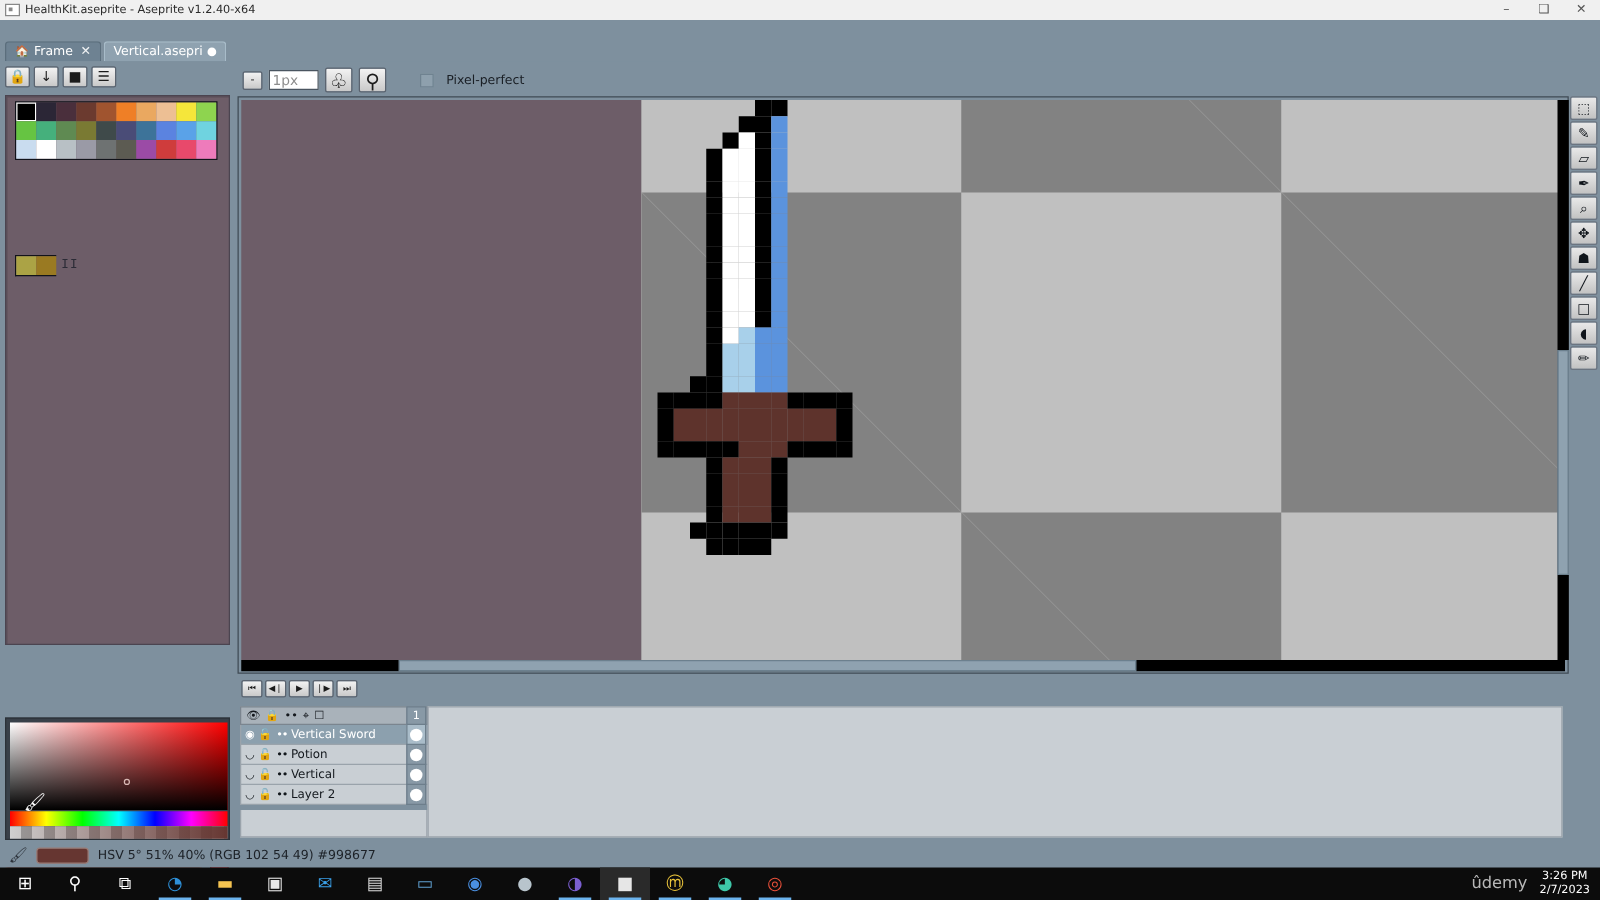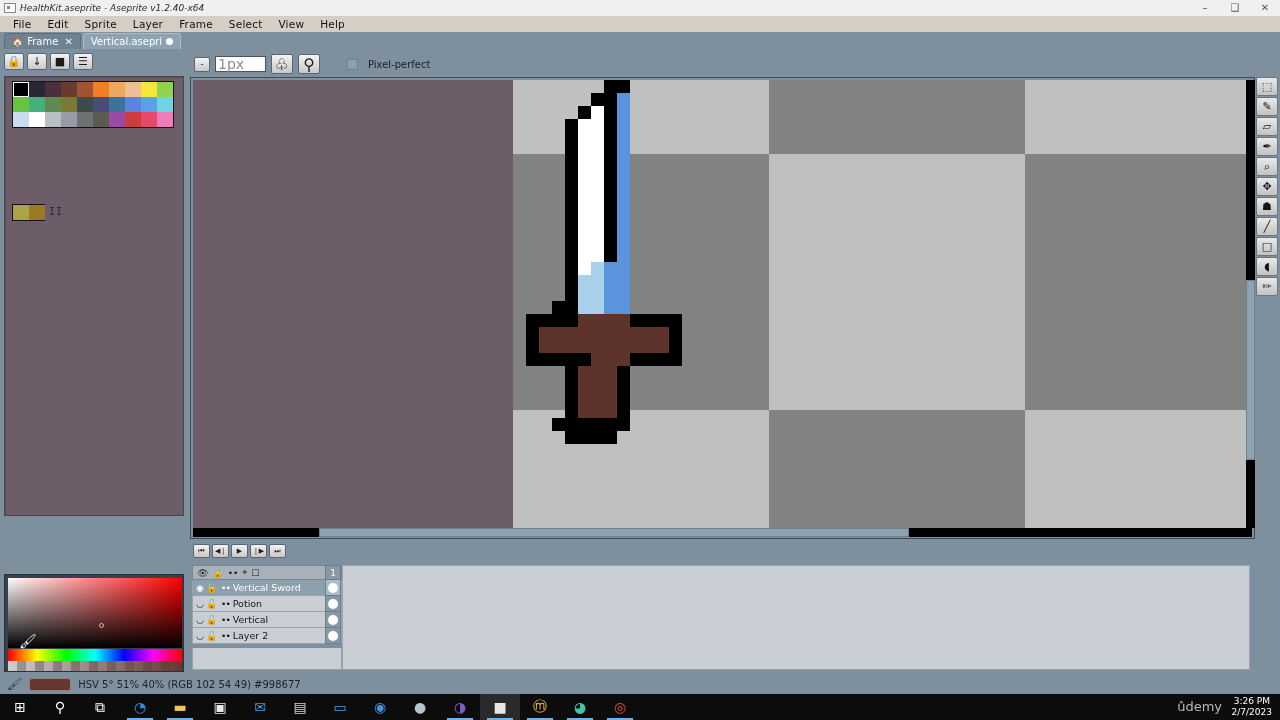--- a/index.html
+++ b/index.html
@@ -15,21 +15,21 @@
     position:absolute; left:0; top:0; width:1280px; height:16px;
     background:#f0f0f0; display:flex; align-items:center;
   }
   .winbar .wicon {
     width:12px; height:10px; margin-left:4px; margin-right:4px;
     border:1px solid #888; background:#fff; position:relative;
   }
   .winbar .wicon::after{
     content:""; position:absolute; left:2px; top:2px; width:3px; height:3px; background:#888;
   }
-  .winbar .wtitle { font-size:9px; color:#2b2b2b; font-family:"DejaVu Sans", sans-serif;font-style:italic; }
+  .winbar .wtitle { font-size:9px; color:#2b2b2b; font-family:"DejaVu Sans", sans-serif; }
   .winbtns { margin-left:auto; display:flex; height:16px; }
   .winbtn {
     width:30px; height:16px; display:flex; align-items:center; justify-content:center;
     font-size:10px; color:#555; font-family:"DejaVu Sans", sans-serif; line-height:1;
   }
 
   
   .menubar{
     position:absolute; left:0; top:16px; width:1280px; height:16px;
     background:#d6cec4; display:flex; align-items:center; padding-left:5px; gap:0px;
@@ -156,22 +156,22 @@
   }
   .statustext{ font-size:10px; color:#1c2127; font-family:"DejaVu Sans", sans-serif; }
 
   
   .ctxbar{
     position:absolute; left:190px; top:51px; width:1065px; height:26px;
     display:flex; align-items:center; gap:5px; padding-left:4px;
   }
   .ctxbar .mini{ width:16px; height:15px; font-size:9px; }
   .brushsize{
-    width:51px; height:16px; background:#ffffff; border:1px solid #4a5560;
-    font-size:14px; color:#8d8d8d; display:flex; align-items:center; padding-left:2px;
+    width:40px; height:16px; background:#ffffff; border:1px solid #4a5560;
+    font-size:11px; color:#8d8d8d; display:flex; align-items:center; padding-left:2px;
     font-family:"DejaVu Sans", sans-serif;
   }
   .ctxbar .bigbtn{ width:22px; height:20px; }
   .pp-check{
     width:11px; height:11px; background:#8ea0ad; border:1px solid #6f8290; margin-left:22px;
   }
   .pp-label{ font-size:10px; color:#1a1f25; margin-left:5px; font-family:"DejaVu Sans", sans-serif; }
 
   
   .canvaswrap{
@@ -335,30 +335,20 @@
   <div class="winbar">
     <div class="wicon"></div>
     <span class="wtitle">HealthKit.aseprite - Aseprite v1.2.40-x64</span>
     <div class="winbtns">
       <div class="winbtn">–</div>
       <div class="winbtn">❑</div>
       <div class="winbtn">✕</div>
     </div>
   </div>
 
-  <div class="menubar">
-    <div class="menuitem">File</div>
-    <div class="menuitem">Edit</div>
-    <div class="menuitem">Sprite</div>
-    <div class="menuitem">Layer</div>
-    <div class="menuitem">Frame</div>
-    <div class="menuitem">Select</div>
-    <div class="menuitem">View</div>
-    <div class="menuitem">Help</div>
-  </div>
 
   <div class="tabbar">
     <div class="tab">
       <span class="home-ico">🏠</span>
       <span>Frame</span>
       <span class="x">✕</span>
     </div>
     <div class="tab active">
       <span>Vertical.asepri</span>
       <span class="dot"></span>

